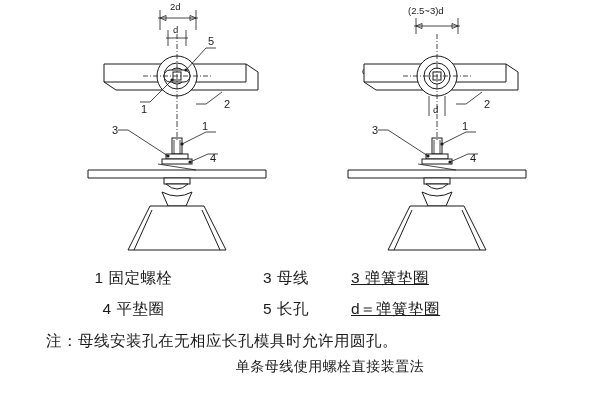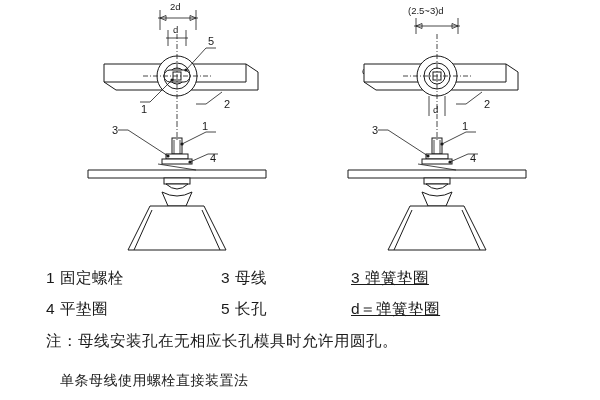--- a/index.html
+++ b/index.html
@@ -35,38 +35,40 @@
   }
   .legend-row {
     display: flex;
     padding: 0 0 0 46px;
     margin-bottom: 10px;
     font-size: 15.5px;
     letter-spacing: 0.5px;
   }
   .legend-cell {
     white-space: nowrap;
+    text-align: center;
   }
   .legend-cell.c1 { width: 175px; }
   .legend-cell.c2 { width: 130px; }
   .legend-cell.c3 { width: auto; text-decoration: underline; }
   .note {
     position: absolute;
     left: 46px;
     top: 331px;
     font-size: 15.5px;
     letter-spacing: 0.5px;
     white-space: nowrap;
     font-family: Liberation Serif, serif;
   }
   .caption {
     position: absolute;
     left: 0;
-    top: 372px;
-    width: 600px;
+    top: 358px;
+    width: 600px;
+    text-align: center;
     font-size: 14px;
     letter-spacing: 0.5px;
     padding-left: 60px;
     box-sizing: border-box;
   }
   .lbl {
     font-family: "Liberation Sans", sans-serif;
     font-size: 11px;
     fill: #1a1a1a;
   }

